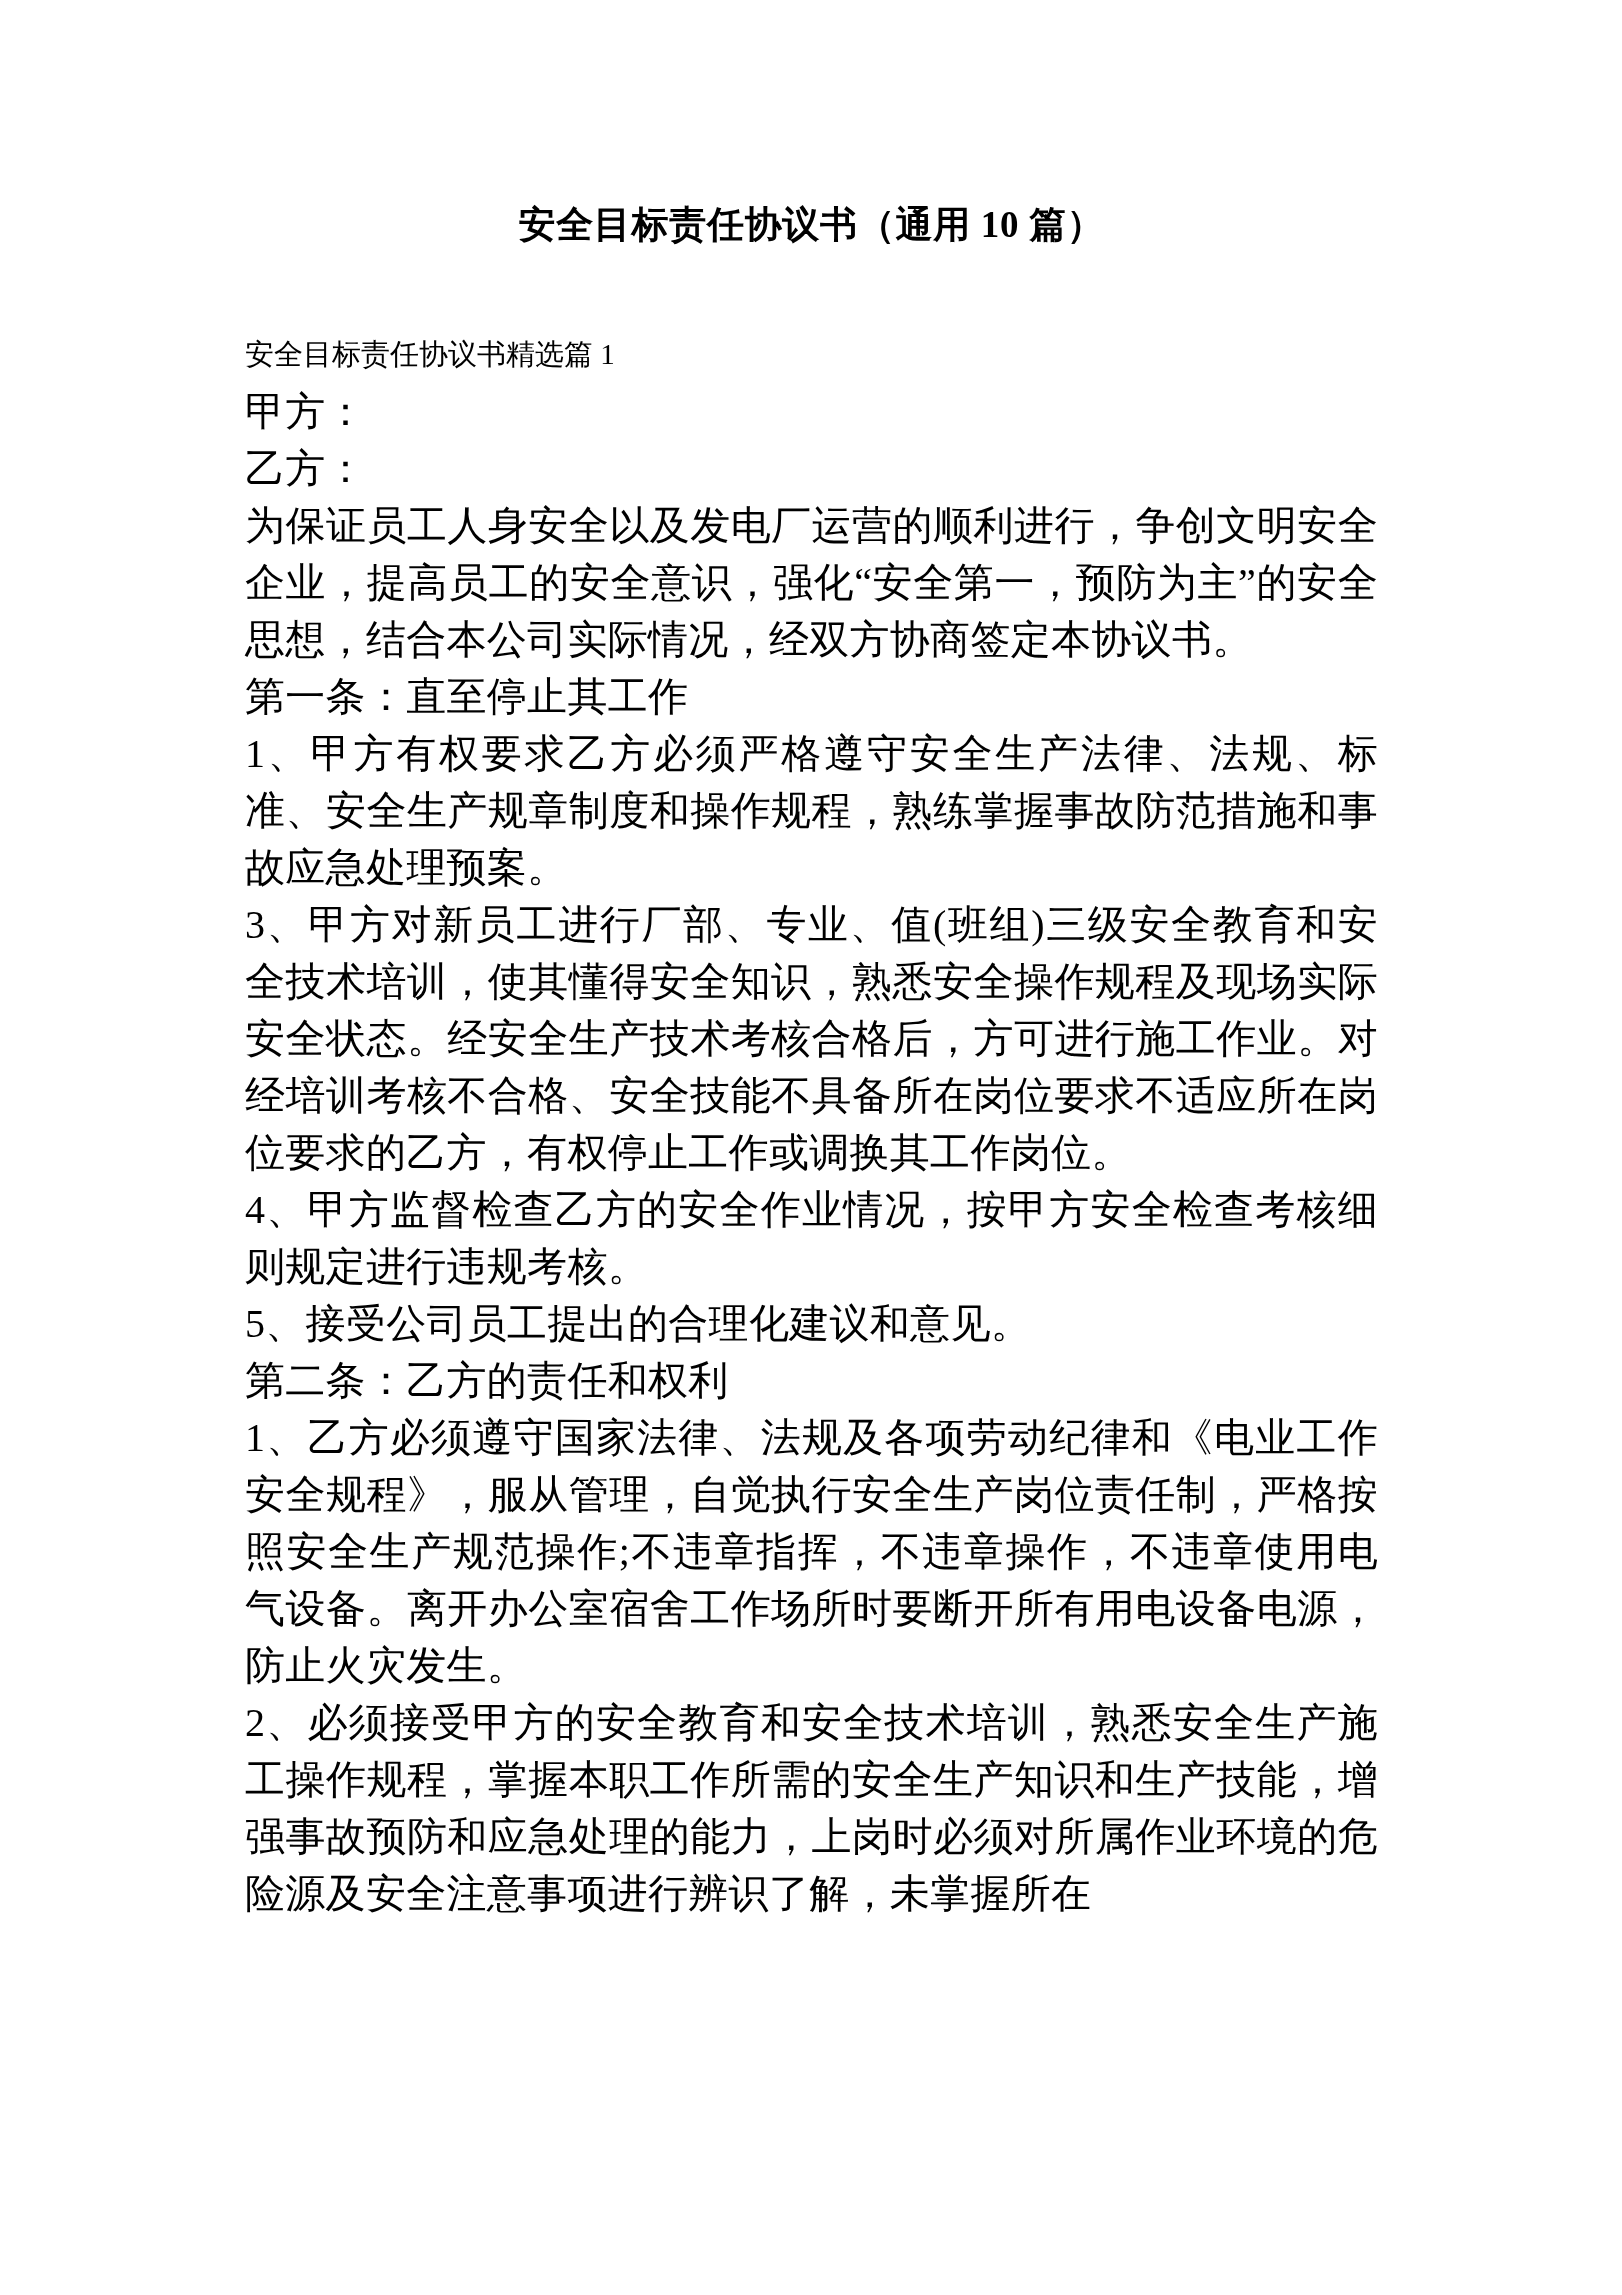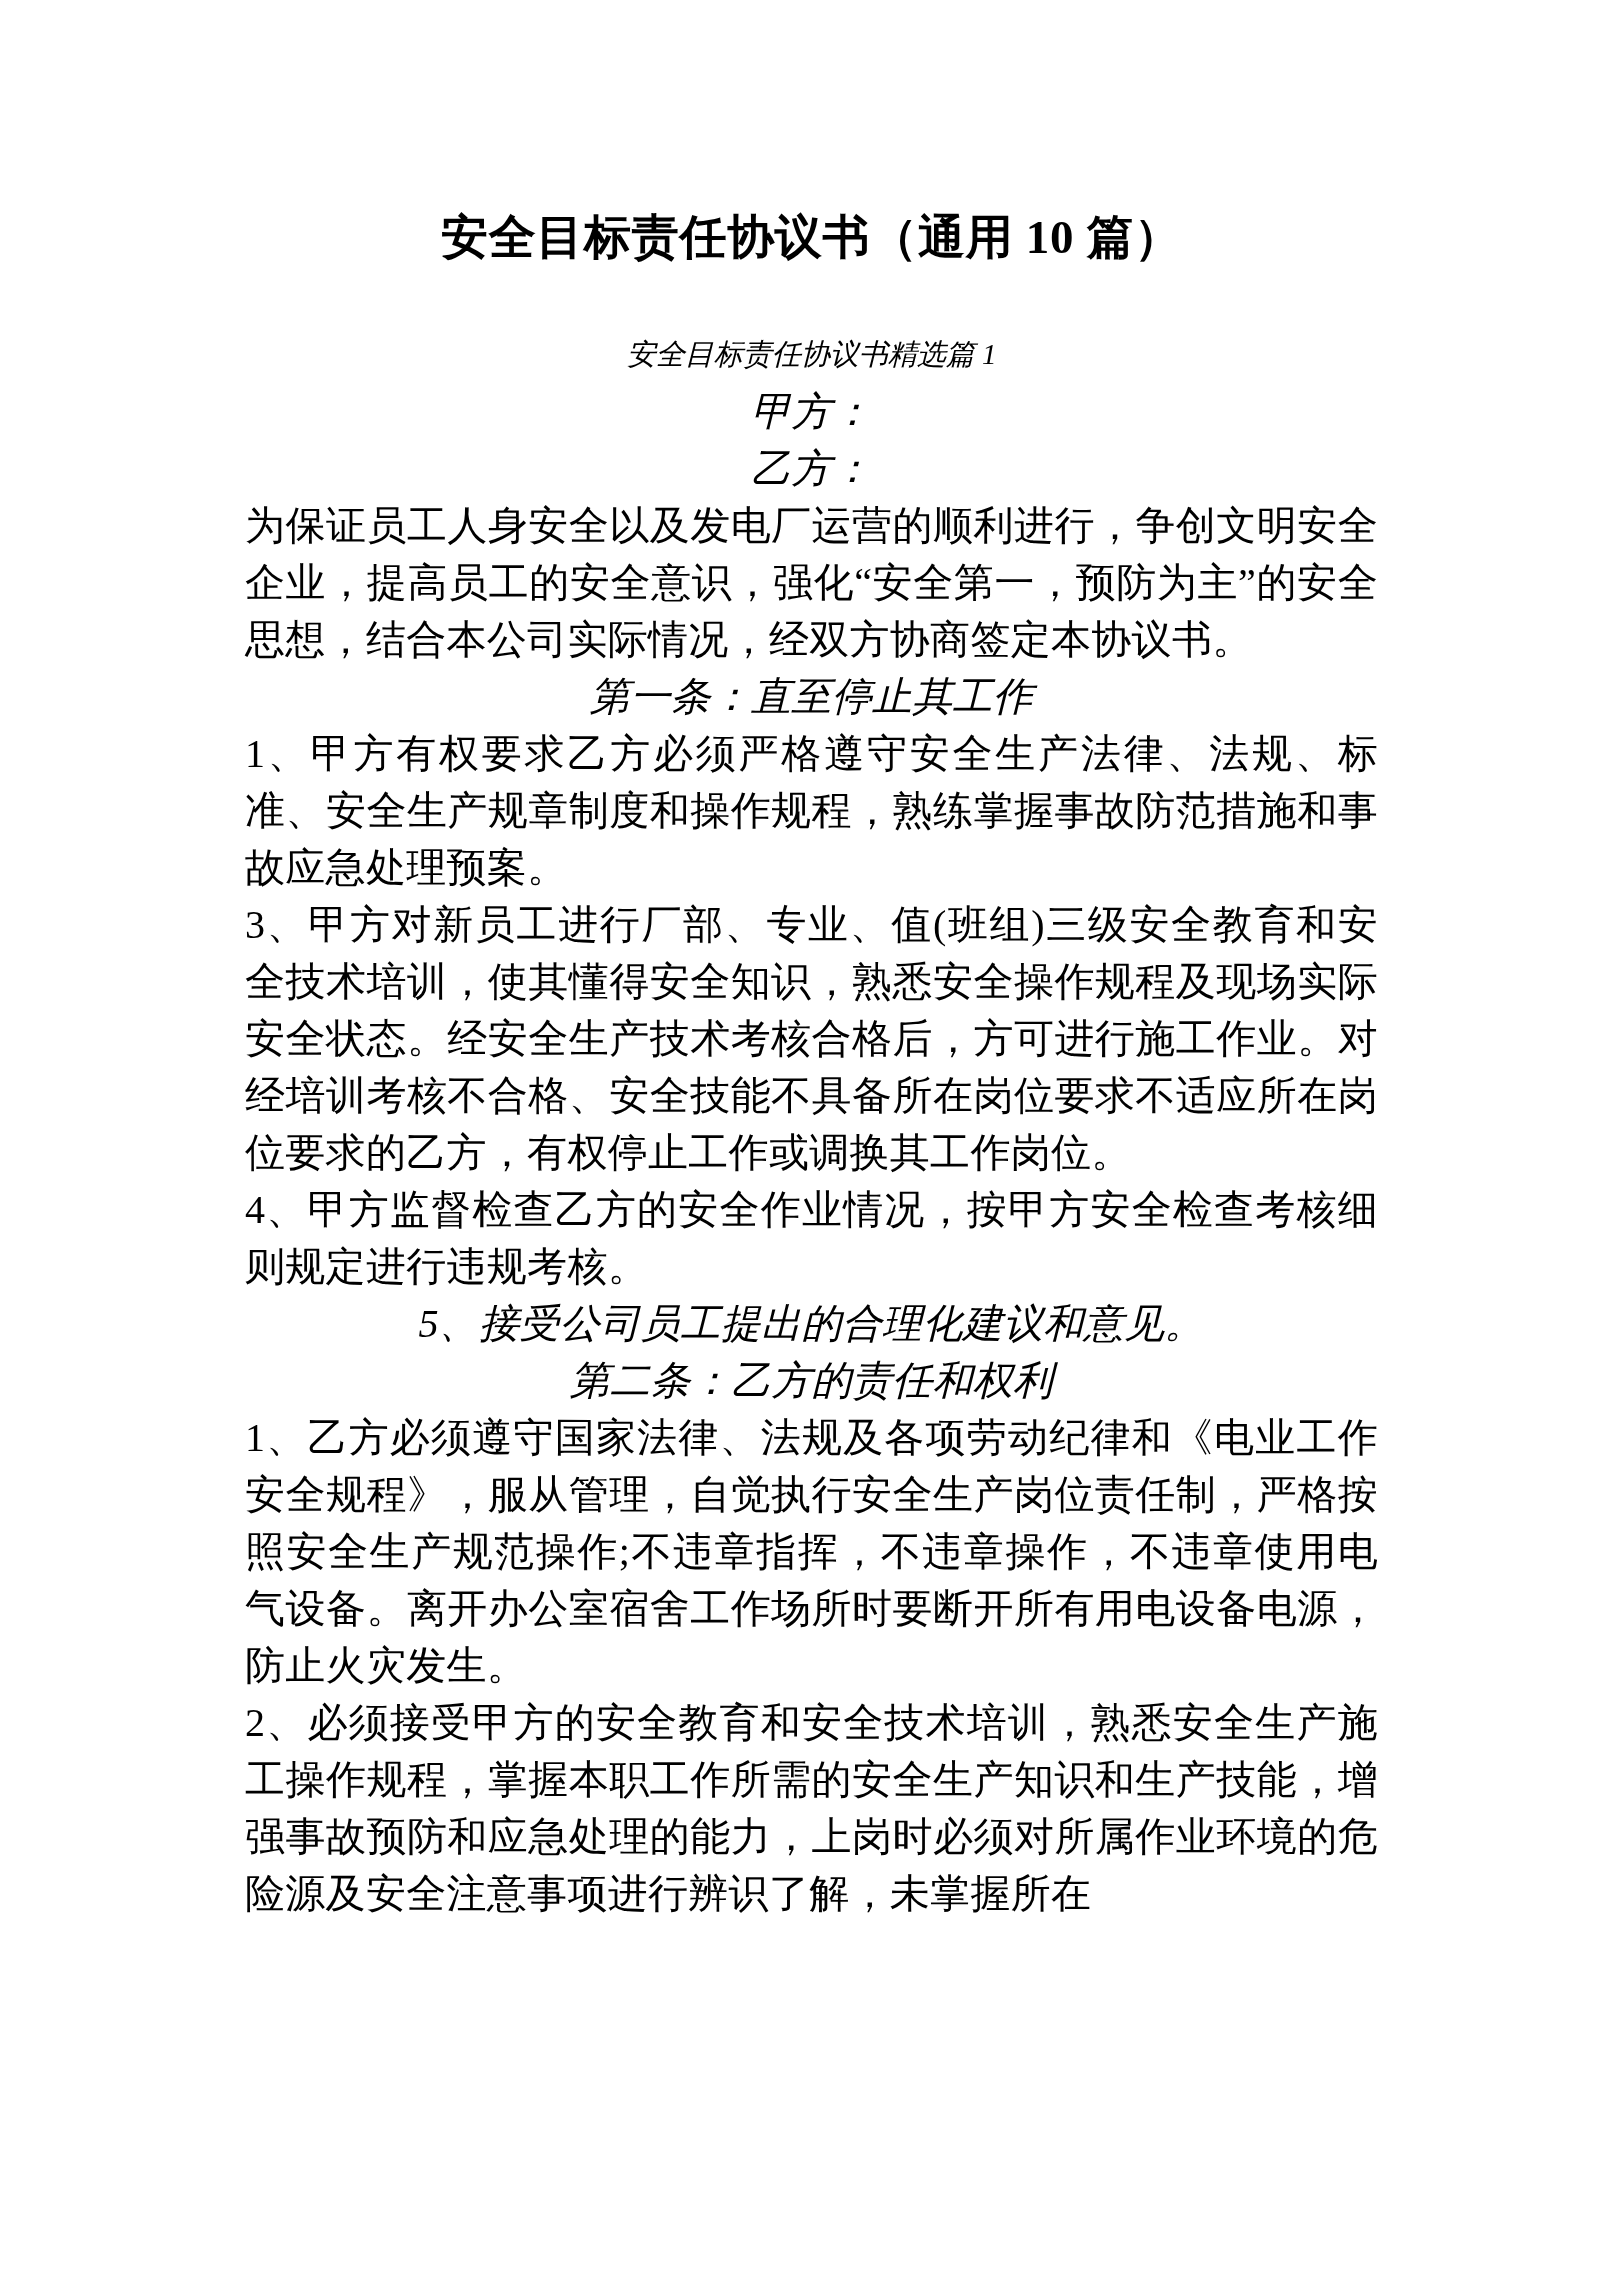--- a/index.html
+++ b/index.html
@@ -17,21 +17,21 @@
     color: #000000;
     box-sizing: border-box;
   }
 
   .doc-title {
     position: absolute;
     left: 0;
     top: 178px;
     width: 1623px;
     text-align: center;
-    font-size: 47px;
+    font-size: 37px;
     font-weight: bold;
     line-height: 1.2;
     letter-spacing: 0.7px;
     white-space: nowrap;
   }
 
   .body-block {
     position: absolute;
     left: 245px;
     top: 326px;
@@ -47,22 +47,21 @@
     margin: 0;
     letter-spacing: 0.3px;
   }
 
   .para.sub-head {
     font-size: 29px;
     letter-spacing: 0px;
   }
 
   .para.short {
-    text-align: center;
-    font-style: italic;
+    text-align: left;
   }
 </style>
 </head>
 <body>
 
 <div class="page">
 
   <h1 class="doc-title">安全目标责任协议书（通用 10 篇）</h1>
 
   <div class="body-block">

